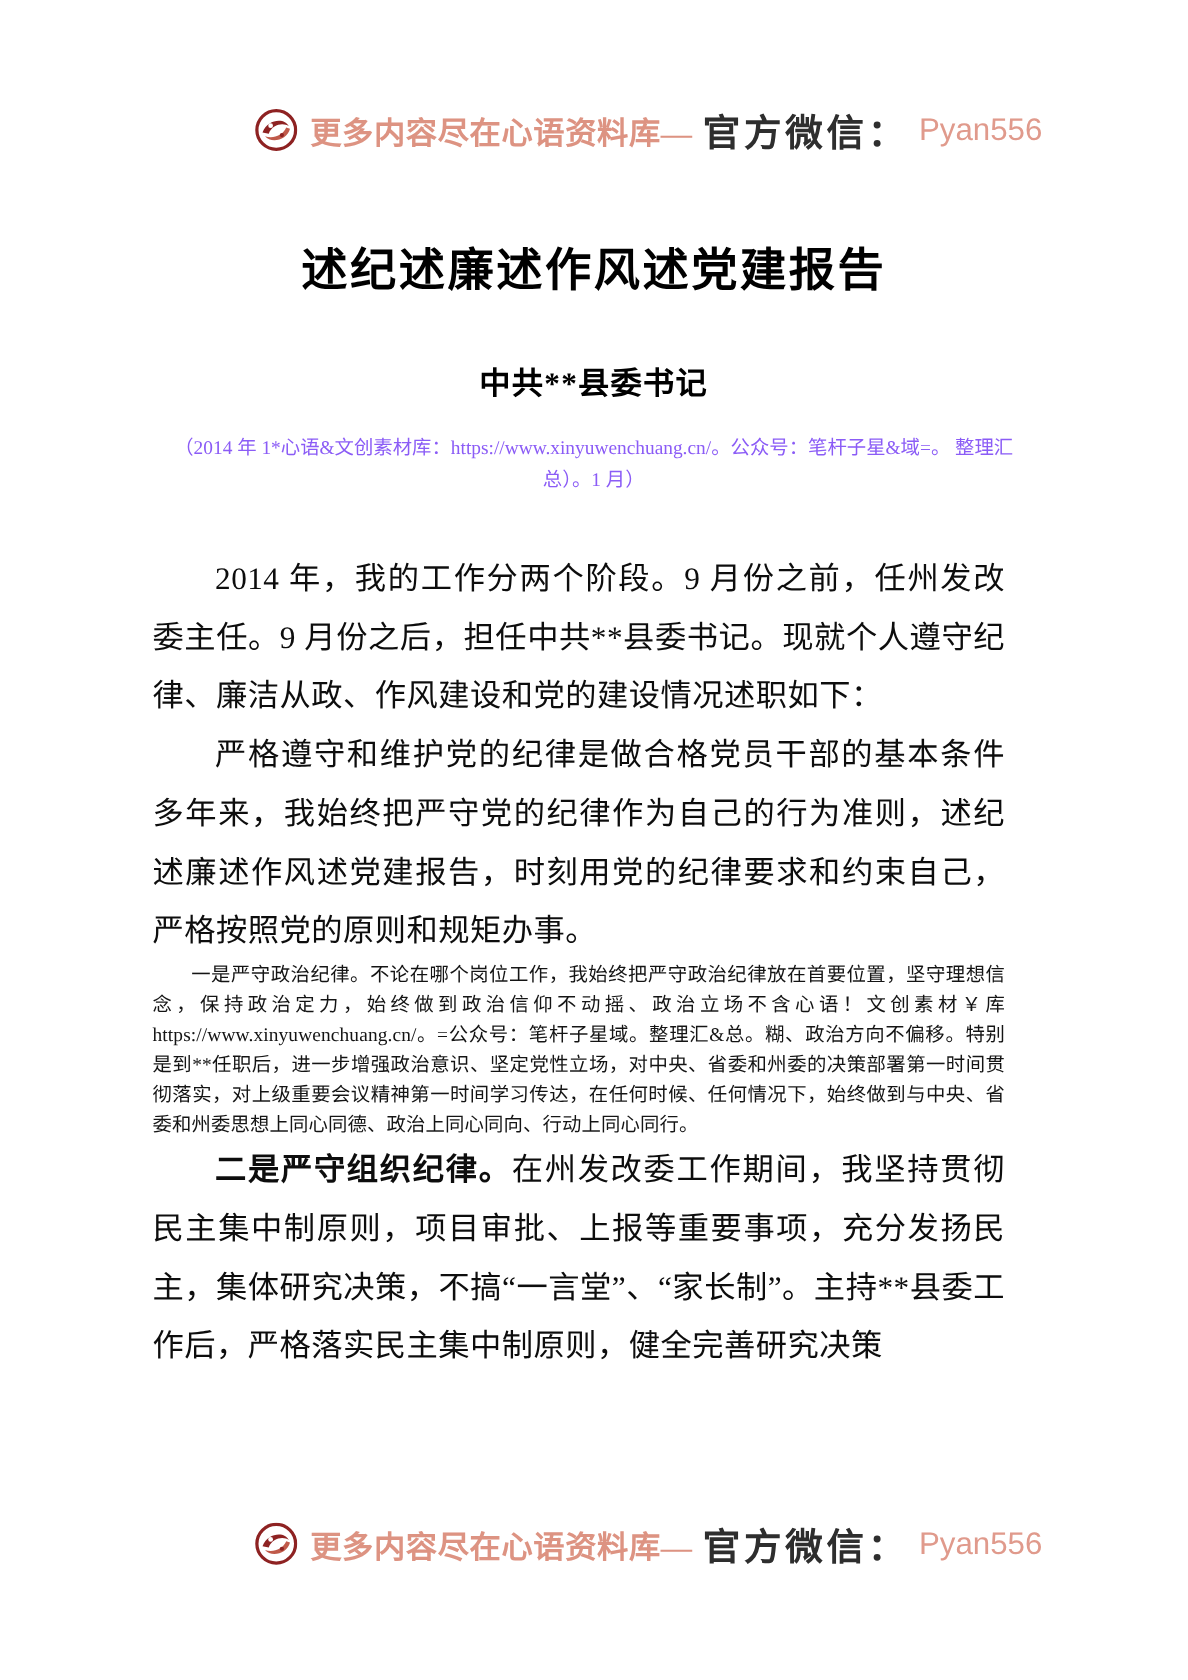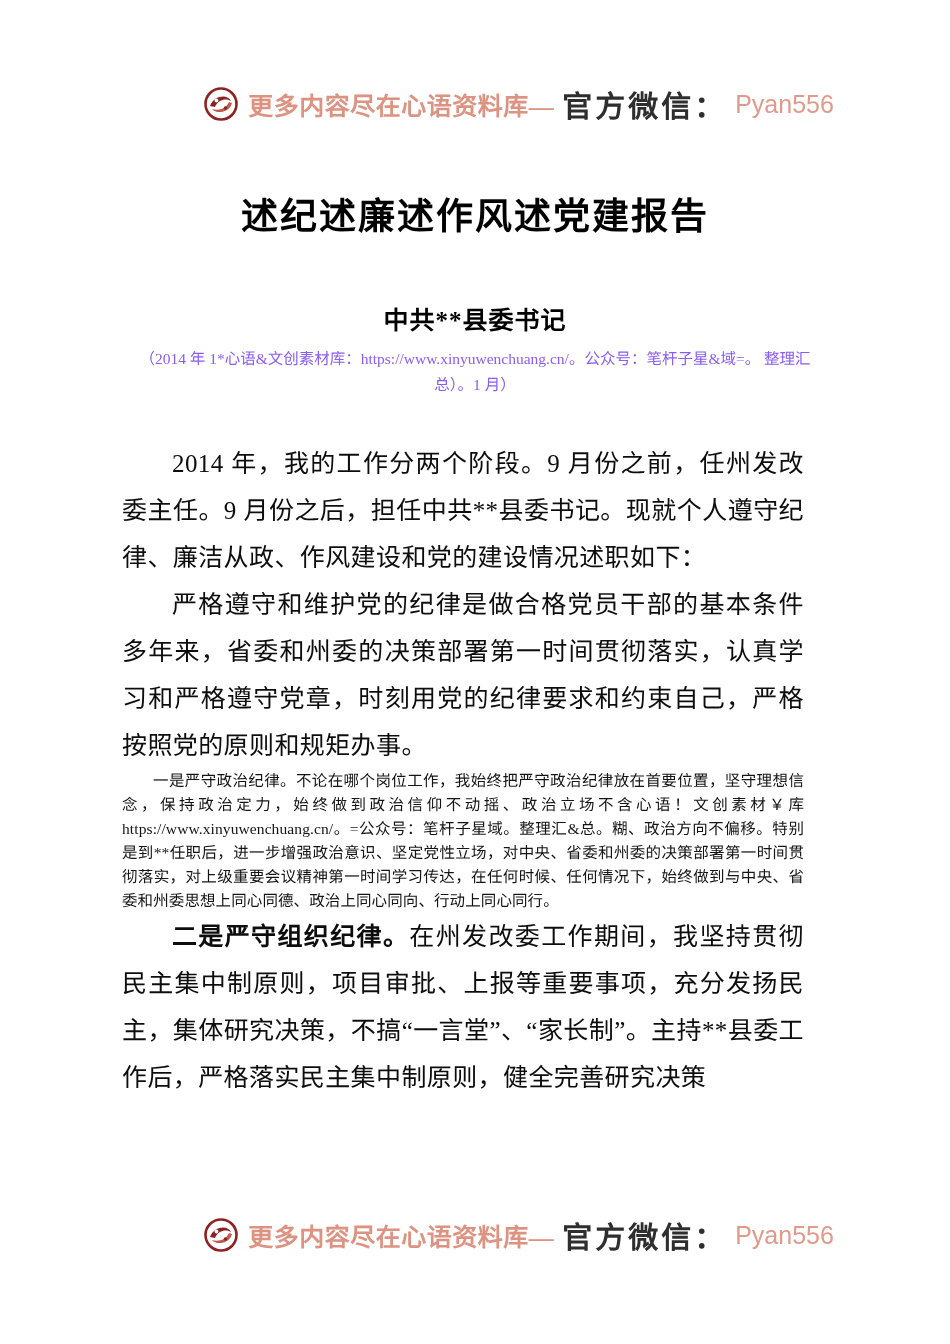--- a/index.html
+++ b/index.html
@@ -87,21 +87,21 @@
   }
 
   .doc-subtitle {
     text-align: center;
     font-family: "Liberation Serif", "DejaVu Serif", serif;
     font-weight: bold;
     font-size: 25px;
     letter-spacing: 1px;
     color: #000000;
     position: absolute;
-    top: 300px;
+    top: 286px;
     left: 0;
     width: 950px;
   }
 
   .doc-meta {
     position: absolute;
     top: 346px;
     left: 135px;
     width: 680px;
     text-align: center;
@@ -184,21 +184,21 @@
   <div class="doc-meta">
     <span>（2014 年 1*心语&amp;文创素材库：https://www.xinyuwenchuang.cn/。公众号：笔杆子星&amp;域=。</span>
     <span>整理汇总）。1 月）</span>
   </div>
 
   <div class="body-area">
 
     <p class="kai">2014 年，我的工作分两个阶段。9 月份之前，任州发改委主任。9 月份之后，担任中共**县委书记。现就个人遵守纪律、廉洁从政、作风建设和党的建设情况述职如下：</p>
 
 
-    <p class="kai">严格遵守和维护党的纪律是做合格党员干部的基本条件多年来，省委和州委的决策部署第一时间贯彻落实，认真学习和严格遵守党章，时刻用党的纪律要求和约束自己，严格按照党的原则和规矩办事。</p>
+    <p class="kai">严格遵守和维护党的纪律是做合格党员干部的基本条件多年来，我始终把严守党的纪律作为自己的行为准则，述纪述廉述作风述党建报告，时刻用党的纪律要求和约束自己，严格按照党的原则和规矩办事。</p>
 
     <p class="small">一是严守政治纪律。不论在哪个岗位工作，我始终把严守政治纪律放在首要位置，坚守理想信念，保持政治定力，始终做到政治信仰不动摇、政治立场不含心语！文创素材￥库https://www.xinyuwenchuang.cn/。=公众号：笔杆子星域。整理汇&amp;总。糊、政治方向不偏移。特别是到**任职后，进一步增强政治意识、坚定党性立场，对中央、省委和州委的决策部署第一时间贯彻落实，对上级重要会议精神第一时间学习传达，在任何时候、任何情况下，始终做到与中央、省委和州委思想上同心同德、政治上同心同向、行动上同心同行。</p>
 
     <p class="kai">
       <span class="lead-bold">二是严守组织纪律。</span><span>在州发改委工作期间，我坚持贯彻民主集中制原则，项目审批、上报等重要事项，充分发扬民主，集体研究决策，不搞“一言堂”、“家长制”。主持**县委工作后，严格落实民主集中制原则，健全完善研究决策</span>
     </p>
 
   </div>
 
   <div class="watermark bottom">

